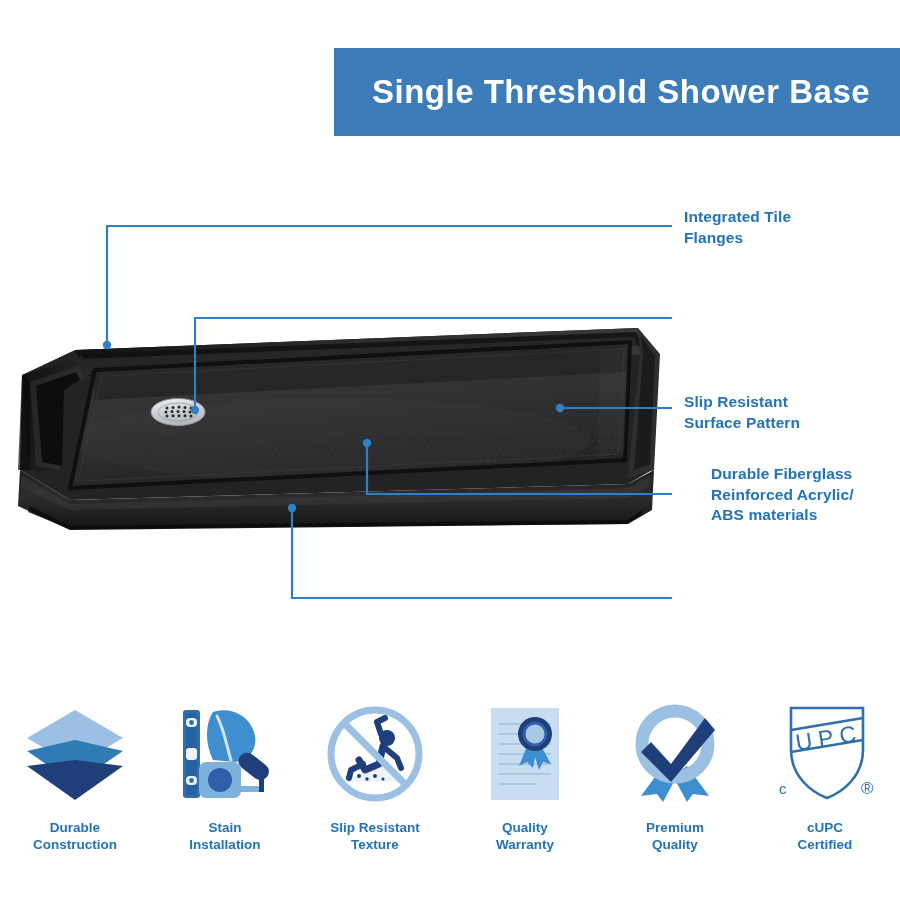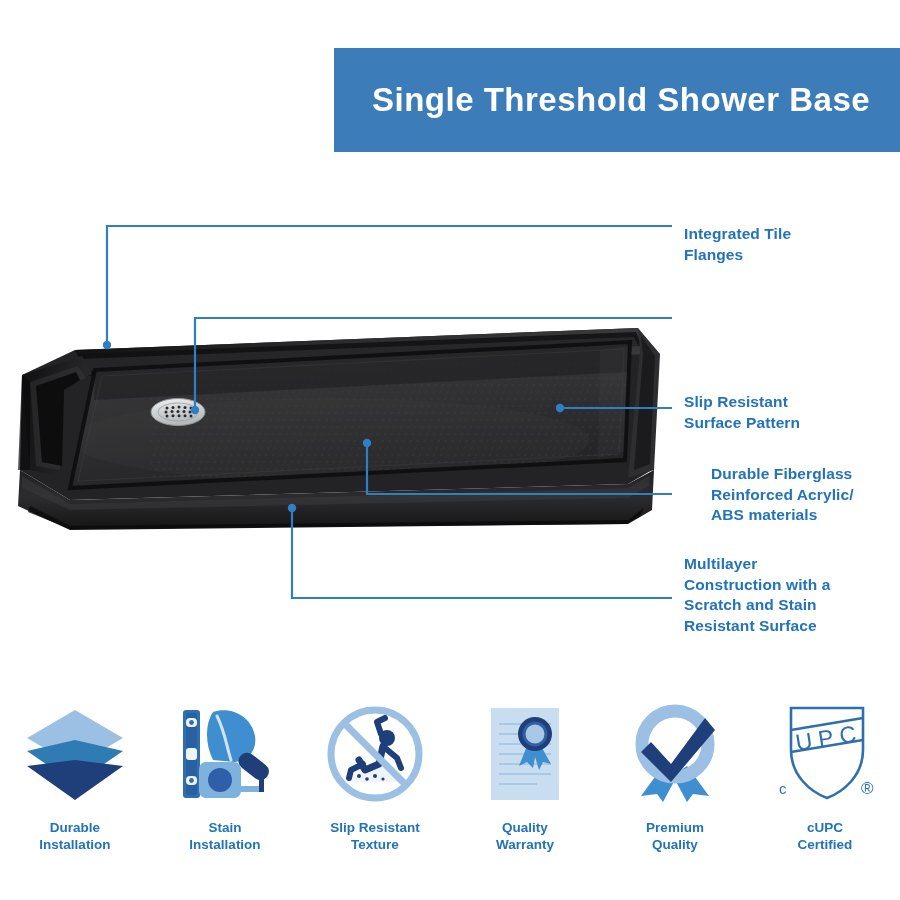--- a/index.html
+++ b/index.html
@@ -9,21 +9,21 @@
     background:#ffffff;
     font-family:"Liberation Sans", sans-serif;
     position:relative;
     overflow:hidden;
   }
   #root{position:absolute;inset:0;}
 
   
   .title-banner{
     position:absolute;
-    left:334px;top:48px;width:566px;height:104px;
+    left:334px;top:48px;width:566px;height:88px;
     background:#3b7cb9;
     display:flex;align-items:center;
   }
   .title-banner .title-text{
     color:#ffffff;
     font-size:33px;
     font-weight:bold;
     letter-spacing:0.5px;
     margin-left:38px;
     white-space:nowrap;
@@ -32,21 +32,21 @@
   
   .callout{
     position:absolute;
     color:#2273b8;
     font-size:15.5px;
     font-weight:bold;
     line-height:1.33;
     white-space:pre-line;
     letter-spacing:0.1px;
   }
-  #callout-0{left:684px;top:224px;}
+  #callout-0{left:684px;top:207px;}
   #callout-1{left:684px;top:281px;}
   #callout-2{left:684px;top:392px;}
   #callout-3{left:711px;top:464px;}
   #callout-4{left:684px;top:554px;}
 
   
   .leader-svg{position:absolute;left:0;top:0;width:900px;height:900px;pointer-events:none;}
 
   
   .product{position:absolute;left:0px;top:320px;width:680px;height:210px;}
@@ -200,37 +200,33 @@
     </g>
   </svg>
 
   <div class="callout" id="callout-0">Integrated Tile
 Flanges</div>
   <div class="callout" id="callout-2">Slip Resistant
 Surface Pattern</div>
   <div class="callout" id="callout-3">Durable Fiberglass
 Reinforced Acrylic/
 ABS materials</div>
-  <div class="callout" id="callout-4">Multilayer
-Construction with a
-Scratch and Stain
-Resistant Surface</div>
 
   <div class="feature-row">
 
     <div class="feature">
       <div class="icon-wrap">
         <svg width="112" height="100" viewBox="0 0 112 100" xmlns="http://www.w3.org/2000/svg">
           <polygon points="56,6 104,34 56,62 8,34" fill="#9cc0e4"></polygon>
           <polygon points="56,36 104,47 56,80 8,47" fill="#2f7cb4"></polygon>
           <polygon points="56,56 104,62 56,96 8,62" fill="#1f3f7a"></polygon>
         </svg>
       </div>
       <div class="feature-label">Durable
-Installation</div>
+Construction</div>
     </div>
 
     <div class="feature">
       <div class="icon-wrap">
         <svg width="112" height="100" viewBox="0 0 112 100" xmlns="http://www.w3.org/2000/svg">
 
           <rect x="14" y="6" width="17" height="88" rx="3" fill="#2f6fae"></rect>
           <rect x="17" y="9" width="11" height="82" rx="2" fill="#1f4f92" opacity="0.45"></rect>
           <rect x="17" y="14" width="11" height="9" rx="4" fill="#eef4fa"></rect>
           <rect x="17" y="44" width="11" height="12" rx="3" fill="#eef4fa"></rect>

